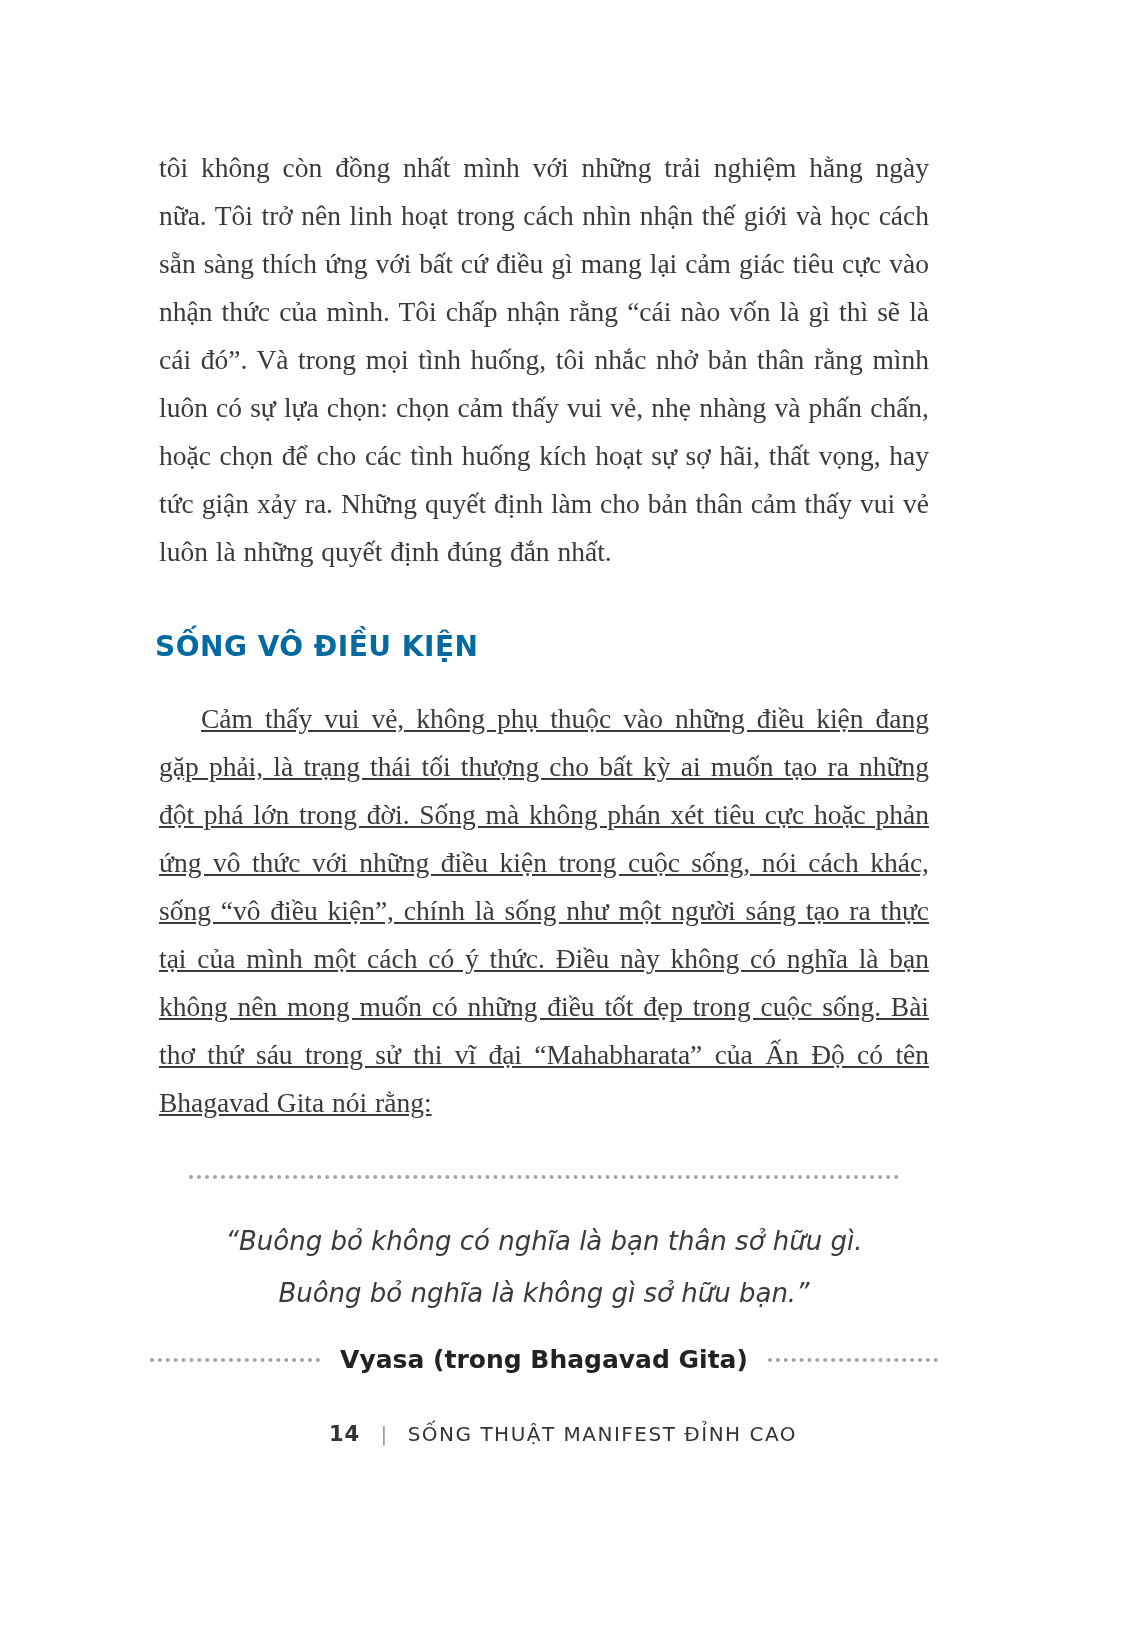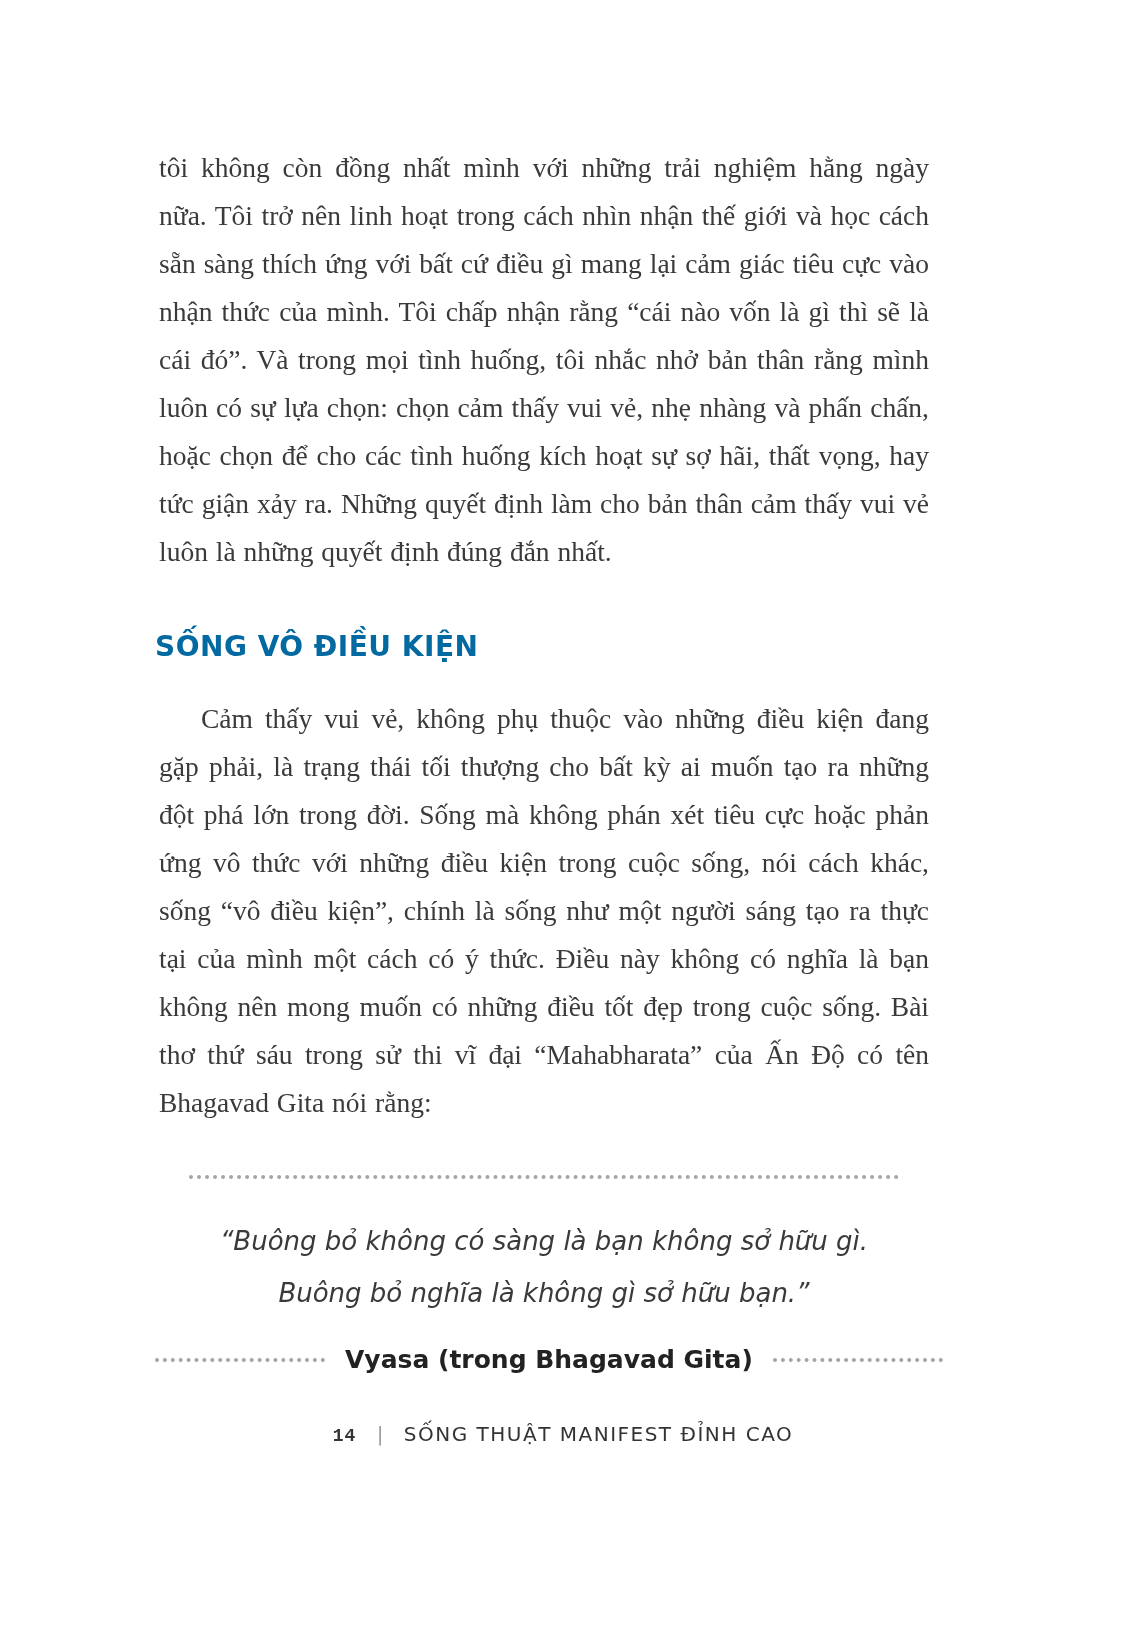--- a/index.html
+++ b/index.html
@@ -25,20 +25,21 @@
   .body-text {
     margin: 4px;
     font-size: 27.5px;
     line-height: 48px;
     text-align: justify;
     color: #3a3a3a;
     word-spacing: 1px;
   }
   .body-text.indent {
     text-indent: 42px;
+    text-decoration: underline;
   }
   .section-heading {
     margin: 54px 0 32px 0;
     font-family: "DejaVu Sans", sans-serif;
     font-weight: bold;
     font-size: 28px;
     letter-spacing: 0.5px;
     color: #0369a1;
   }
   .quote-block {
@@ -54,20 +55,21 @@
     text-align: center;
     font-family: "DejaVu Sans", sans-serif;
     font-style: italic;
     font-size: 26px;
     line-height: 52px;
     color: #3a3a3a;
   }
   .attribution-row {
     display: flex;
     align-items: center;
+    justify-content: center;
     gap: 20px;
   }
   .dotted-seg {
     flex: 0 0 170px;
     height: 0;
     border-top: 4px dotted #a5a5a5;
   }
   .attribution {
     font-family: "DejaVu Sans", sans-serif;
     font-weight: bold;
@@ -80,23 +82,22 @@
     left: 0;
     right: 0;
     top: 1422px;
     text-align: center;
     font-family: "DejaVu Sans", sans-serif;
     font-size: 20px;
     color: #333333;
   }
   .footer .page-num {
     font-weight: bold;
-    font-size: 18px;
+    font-size: 21px;
     letter-spacing: 1px;
-    font-family: Liberation Mono, monospace;
   }
   .footer .sep {
     color: #9a9a9a;
     margin: 0 14px;
     font-weight: normal;
   }
   .footer .book-title {
     letter-spacing: 1.5px;
   }
 </style>
@@ -109,21 +110,21 @@
     <p class="body-text">tôi không còn đồng nhất mình với những trải nghiệm hằng ngày nữa. Tôi trở nên linh hoạt trong cách nhìn nhận thế giới và học cách sẵn sàng thích ứng với bất cứ điều gì mang lại cảm giác tiêu cực vào nhận thức của mình. Tôi chấp nhận rằng “cái nào vốn là gì thì sẽ là cái đó”. Và trong mọi tình huống, tôi nhắc nhở bản thân rằng mình luôn có sự lựa chọn: chọn cảm thấy vui vẻ, nhẹ nhàng và phấn chấn, hoặc chọn để cho các tình huống kích hoạt sự sợ hãi, thất vọng, hay tức giận xảy ra. Những quyết định làm cho bản thân cảm thấy vui vẻ luôn là những quyết định đúng đắn nhất.</p>
 
     <h2 class="section-heading">SỐNG VÔ ĐIỀU KIỆN</h2>
 
     <p class="body-text indent">Cảm thấy vui vẻ, không phụ thuộc vào những điều kiện đang gặp phải, là trạng thái tối thượng cho bất kỳ ai muốn tạo ra những đột phá lớn trong đời. Sống mà không phán xét tiêu cực hoặc phản ứng vô thức với những điều kiện trong cuộc sống, nói cách khác, sống “vô điều kiện”, chính là sống như một người sáng tạo ra thực tại của mình một cách có ý thức. Điều này không có nghĩa là bạn không nên mong muốn có những điều tốt đẹp trong cuộc sống. Bài thơ thứ sáu trong sử thi vĩ đại “Mahabharata” của Ấn Độ có tên Bhagavad Gita nói rằng:</p>
 
     <div class="quote-block">
       <div class="dotted-line"></div>
 
       <p class="quote-text">
-        <span>“Buông bỏ không có sàng là bạn không sở hữu gì.</span><br>
+        <span>“Buông bỏ không có nghĩa là bạn thân sở hữu gì.</span><br>
         <span>Buông bỏ nghĩa là không gì sở hữu bạn.”</span>
       </p>
 
       <div class="attribution-row">
         <span class="dotted-seg"></span>
         <span class="attribution">Vyasa (trong Bhagavad Gita)</span>
         <span class="dotted-seg"></span>
       </div>
     </div>
 

